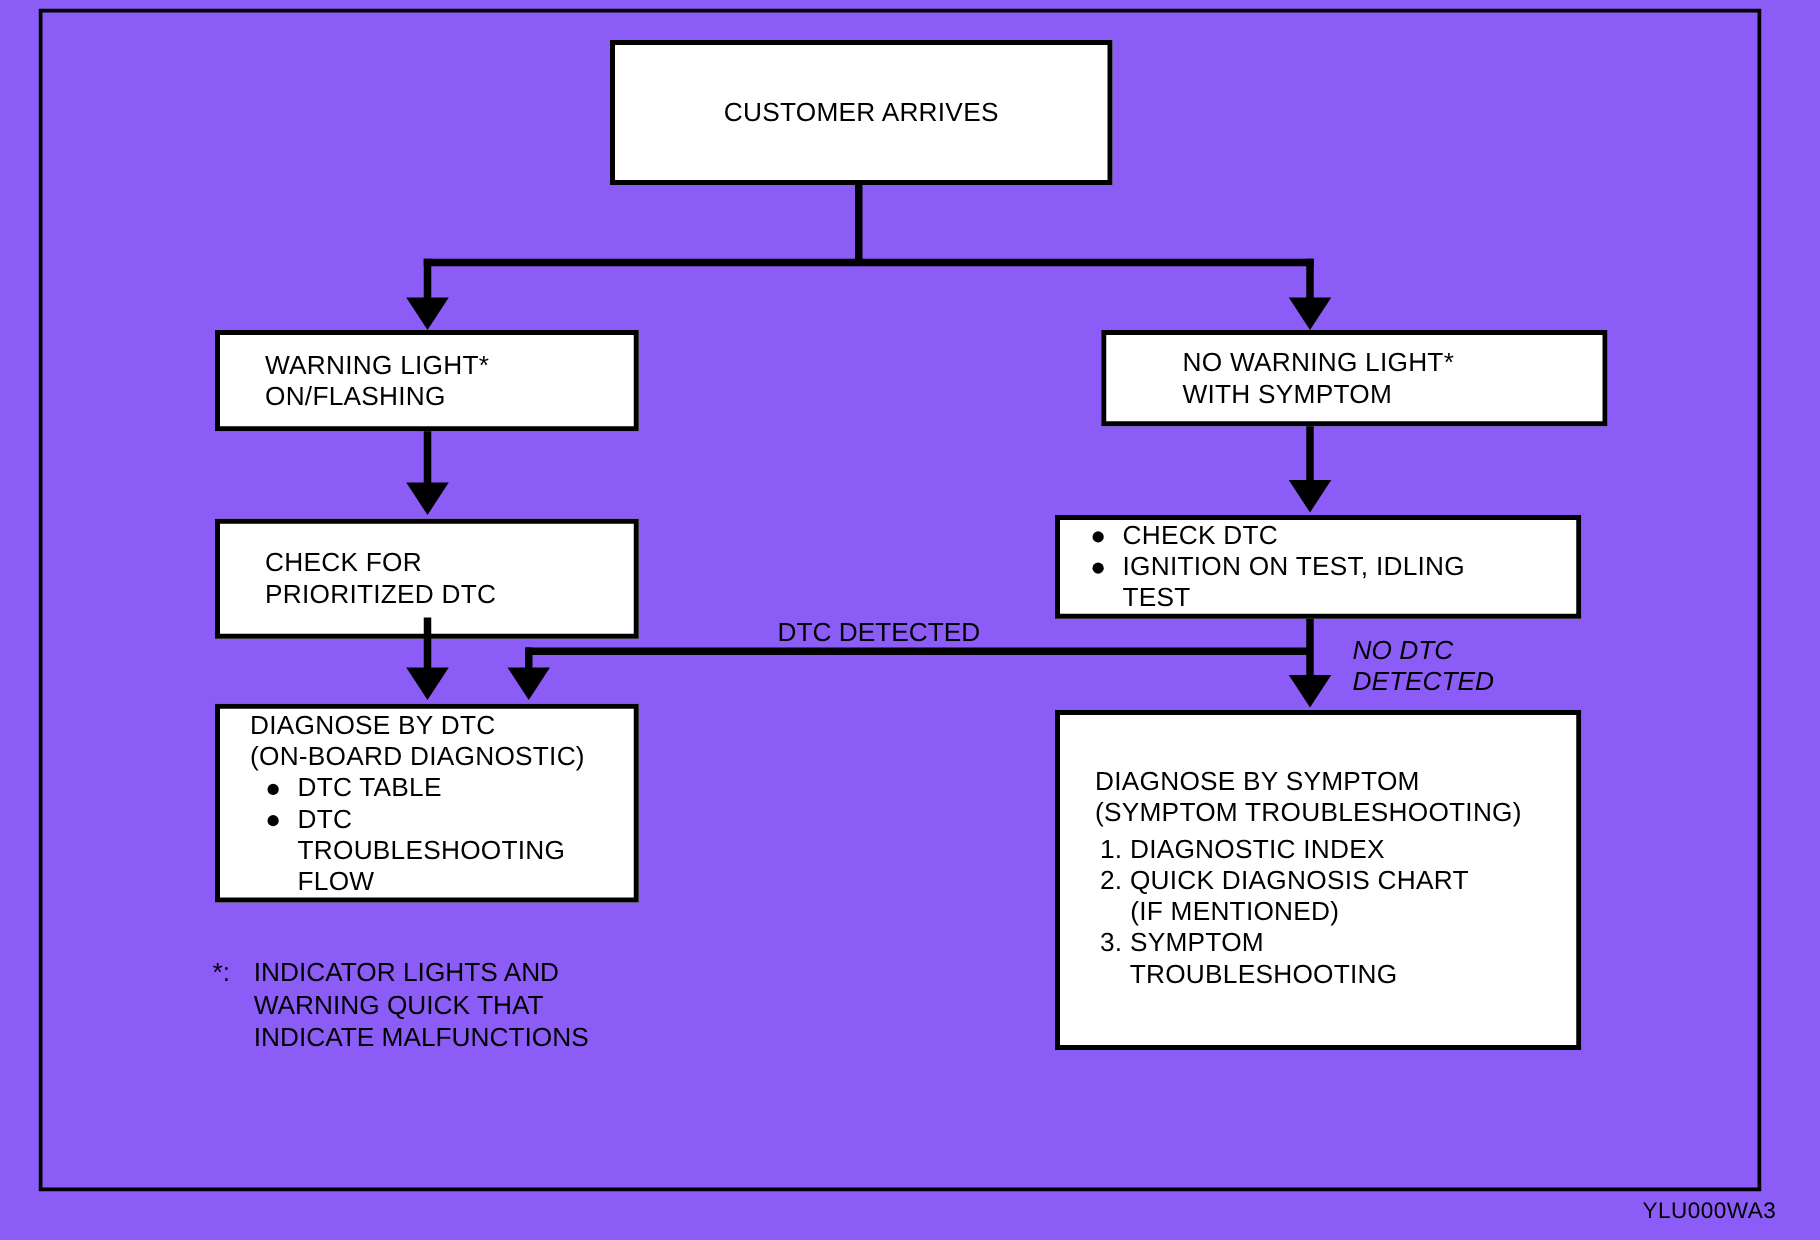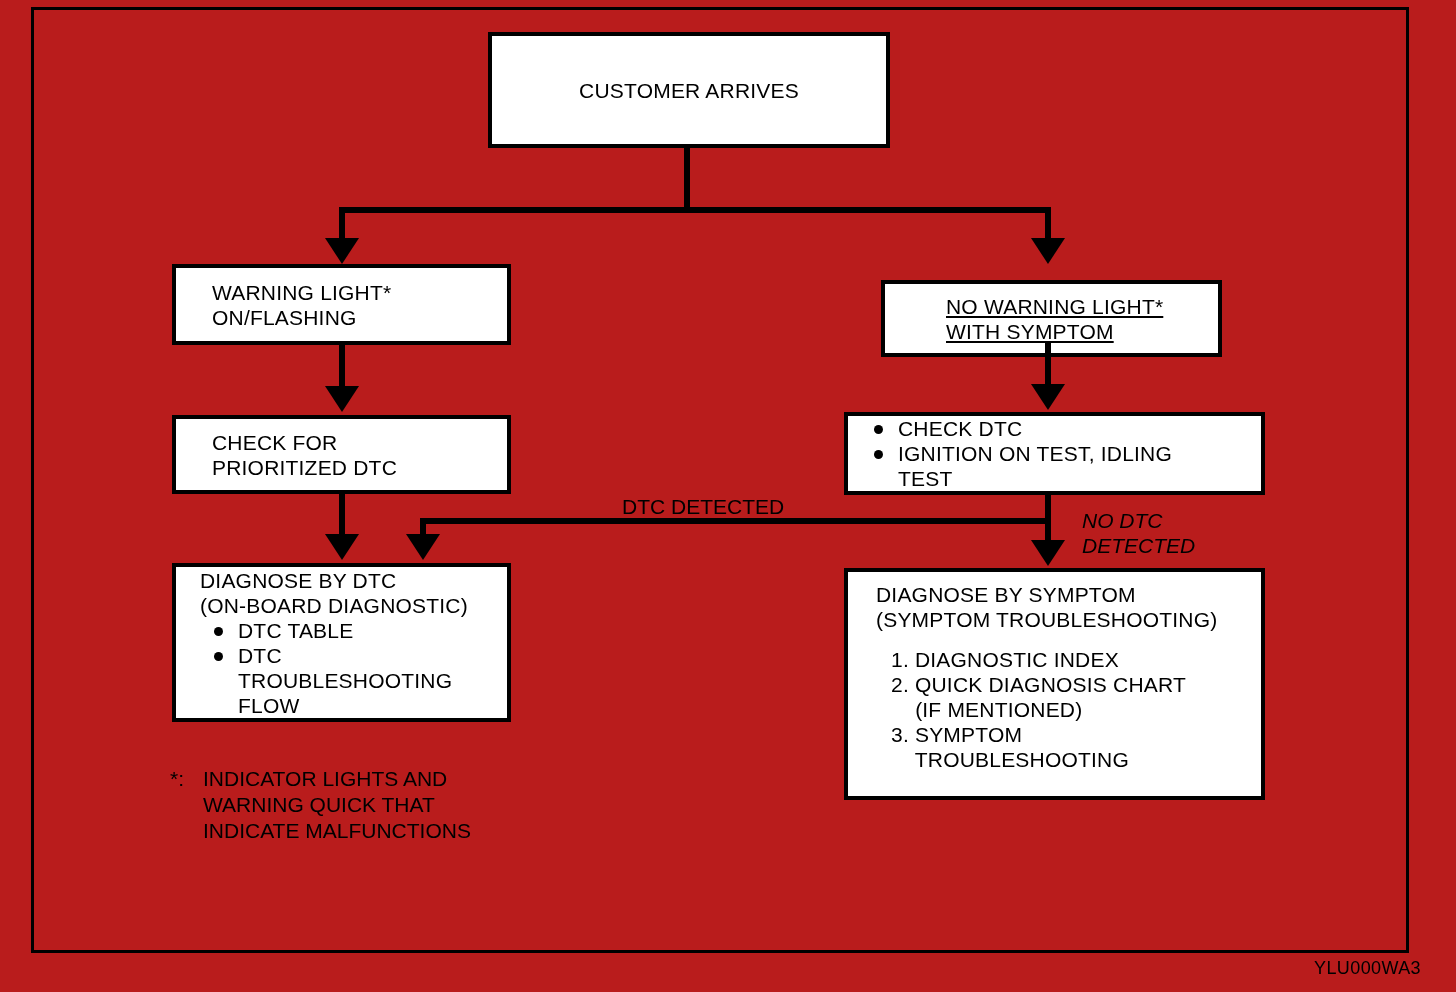--- a/index.html
+++ b/index.html
@@ -5,21 +5,21 @@
 <style>
   html, body {
     margin: 0;
     padding: 0;
     background: #ffffff;
   }
   #page {
     position: relative;
     width: 1456px;
     height: 992px;
-    background: #b91c1c;
+    background: #8b5cf6;
     font-family: "Liberation Sans", sans-serif;
     overflow: hidden;
   }
   
   .frame {
     position: absolute;
     left: 31px;
     top: 7px;
     width: 1378px;
     height: 946px;
@@ -67,21 +67,21 @@
     position: absolute;
     left: 2px;
     top: 9px;
     width: 9px;
     height: 9px;
     background: #000000;
     border-radius: 50%;
   }
   ol.numlist {
     list-style: none;
-    margin: 15px;
+    margin: 4px;
     padding: 0;
   }
   ol.numlist li { white-space: pre; }
 
   
   .vline, .hline {
     position: absolute;
     background: #000000;
   }
   .arrowhead {
@@ -141,21 +141,21 @@
   <div class="node leftpad" style="left:172px; top:264px; width:339px; height:81px;">
     <div class="inner">
       <span class="txt">WARNING LIGHT*</span>
       <span class="txt">ON/FLASHING</span>
     </div>
   </div>
 
   <div class="vline" style="left:339px; top:345px; width:6px; height:44px;"></div>
   <div class="arrowhead" style="left:325px; top:386px;"></div>
 
-  <div class="node leftpad" style="left:172px; top:415px; width:339px; height:79px;">
+  <div class="node leftpad" style="left:172px; top:415px; width:339px; height:96px;">
     <div class="inner">
       <span class="txt">CHECK FOR</span>
       <span class="txt">PRIORITIZED DTC</span>
     </div>
   </div>
 
   <div class="vline" style="left:339px; top:494px; width:6px; height:42px;"></div>
   <div class="arrowhead" style="left:325px; top:534px;"></div>
 
   <div class="hline" style="left:420px; top:518px; width:630px; height:6px;"></div>
@@ -169,21 +169,21 @@
       <span class="txt">(ON-BOARD DIAGNOSTIC)</span>
       <ul class="bullets" style="margin-left:12px;">
         <li>DTC TABLE</li>
         <li>DTC
 TROUBLESHOOTING
 FLOW</li>
       </ul>
     </div>
   </div>
 
-  <div class="node leftpad" style="left:881px; top:280px; width:341px; height:77px;text-decoration:underline;">
+  <div class="node leftpad" style="left:881px; top:264px; width:405px; height:77px;">
     <div class="inner" style="padding-left:61px;">
       <span class="txt">NO WARNING LIGHT*</span>
       <span class="txt">WITH SYMPTOM</span>
     </div>
   </div>
 
   <div class="vline" style="left:1045px; top:341px; width:6px; height:46px;"></div>
   <div class="arrowhead" style="left:1031px; top:384px;"></div>
 
   <div class="node leftpad" style="left:844px; top:412px; width:421px; height:83px;">
@@ -194,21 +194,21 @@
 TEST</li>
       </ul>
     </div>
   </div>
 
   <div class="vline" style="left:1045px; top:495px; width:6px; height:48px;"></div>
   <div class="arrowhead" style="left:1031px; top:540px;"></div>
   <div class="edge-label" style="left:1082px; top:508px;font-style:italic;">NO DTC
 DETECTED</div>
 
-  <div class="node leftpad" style="left:844px; top:568px; width:421px; height:232px;justify-content:center;">
+  <div class="node leftpad" style="left:844px; top:568px; width:421px; height:272px;justify-content:center;">
     <div class="inner" style="padding-left:28px;">
       <span class="txt">DIAGNOSE BY SYMPTOM</span>
       <span class="txt">(SYMPTOM TROUBLESHOOTING)</span>
       <ol class="numlist">
         <li>1. DIAGNOSTIC INDEX</li>
         <li>2. QUICK DIAGNOSIS CHART
     (IF MENTIONED)</li>
         <li>3. SYMPTOM
     TROUBLESHOOTING</li>
       </ol>

